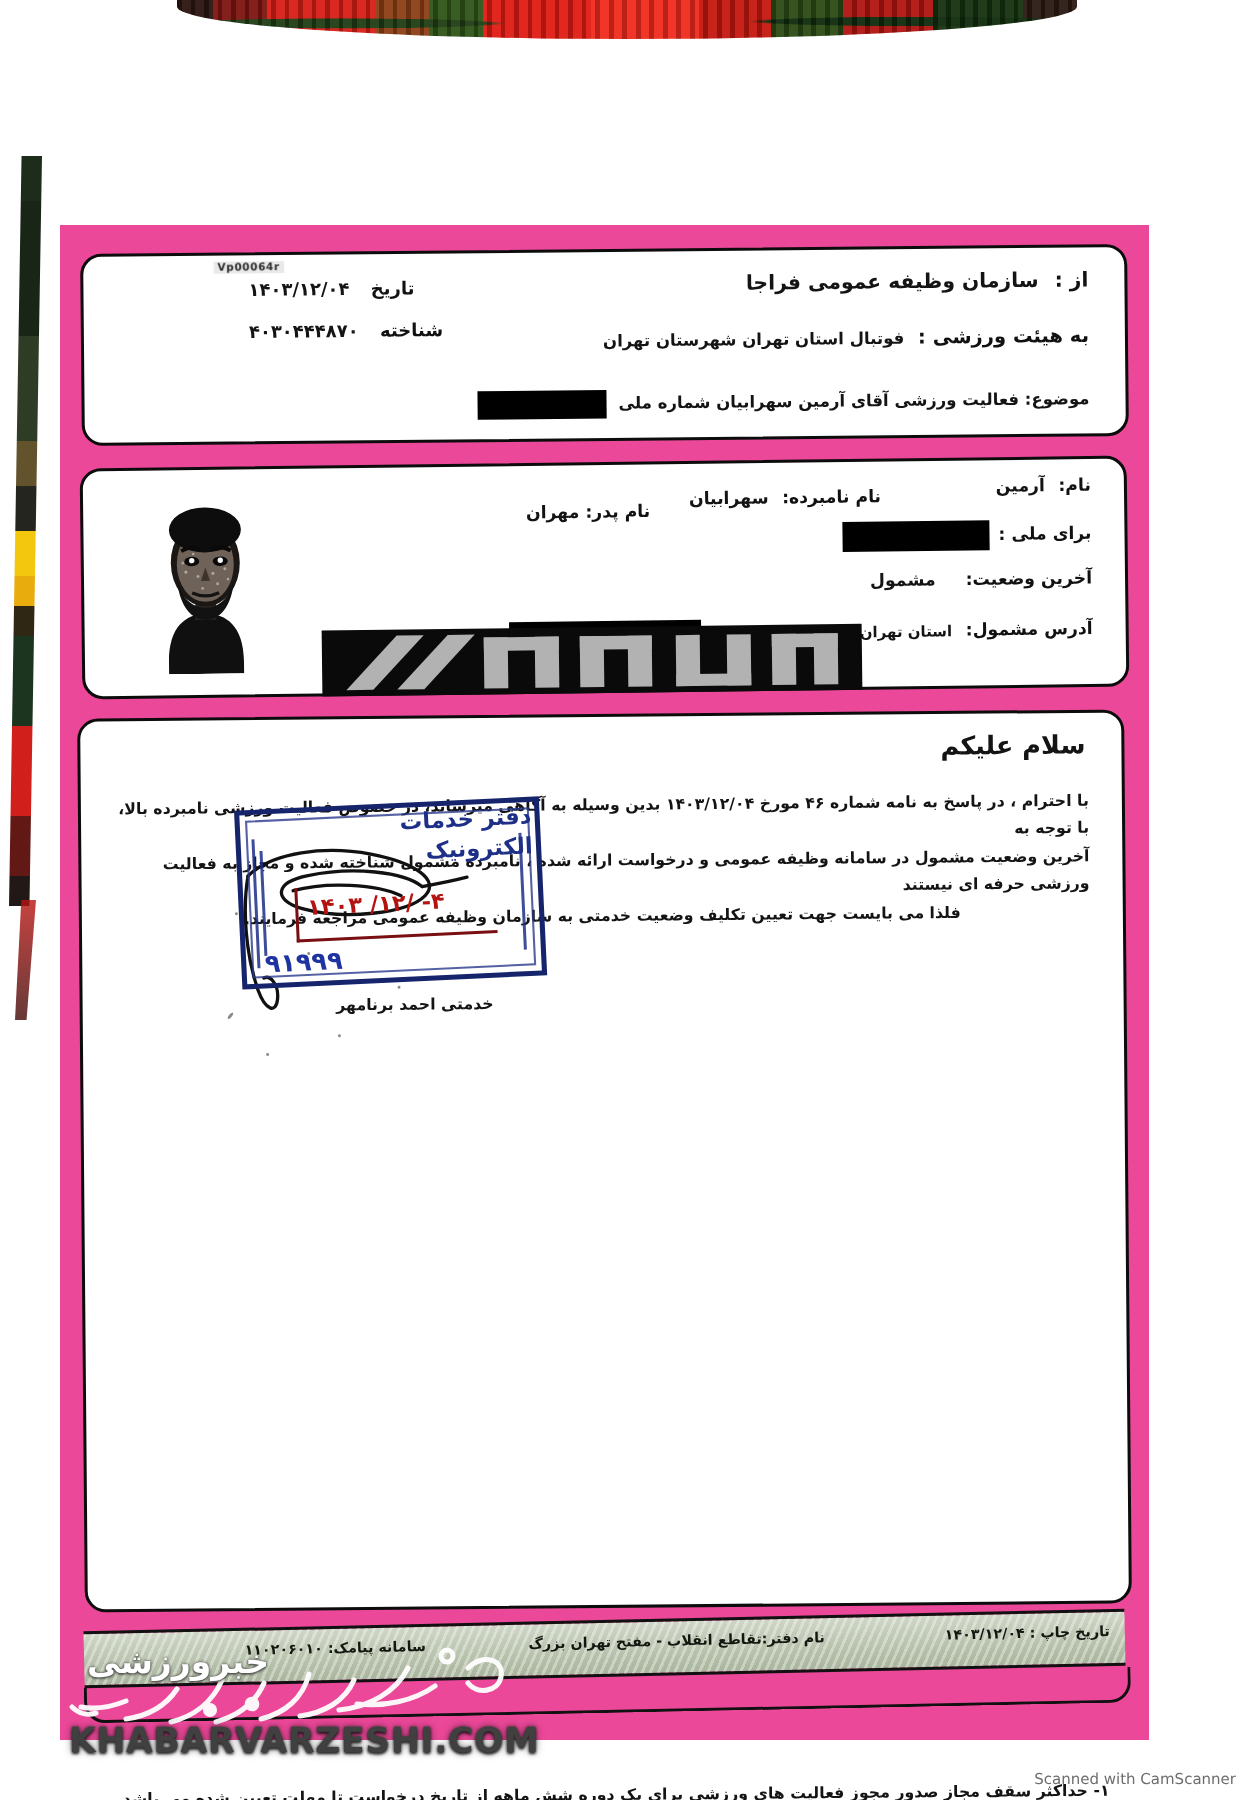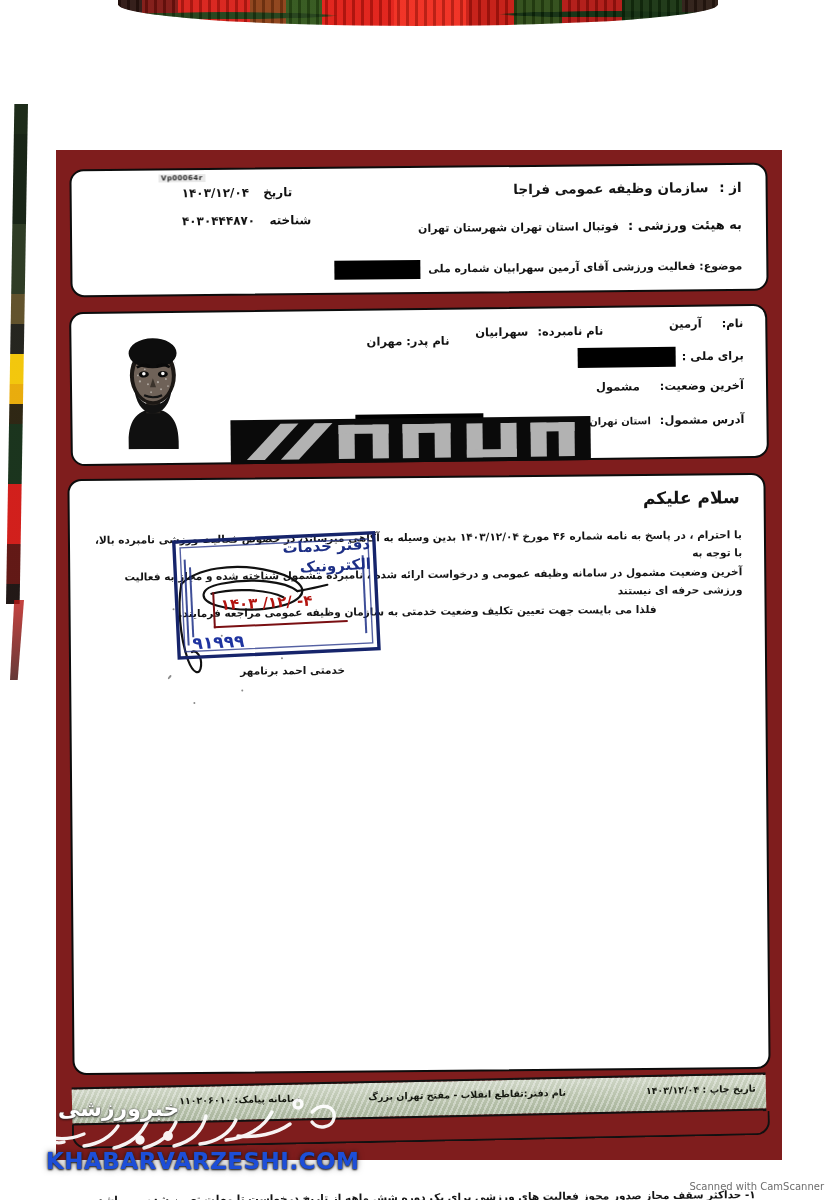--- a/index.html
+++ b/index.html
@@ -38,22 +38,22 @@
   }
   #left-sliver2{
     position:absolute;left:10px;top:600px;width:14px;height:80px;
     background:linear-gradient(180deg,#b81410,#400806);
     clip-path:polygon(30% 0,100% 0,55% 100%,0 100%);
     opacity:.8;
   }
 
   
   #sheet{
-    position:absolute;left:56px;top:150px;width:726px;height:1010px;
-    background:#7f1d1d;
+    position:absolute;left:40px;top:150px;width:726px;height:1010px;
+    background:#ec4899;
   }
 
   .box{
     position:absolute;border:2px solid #0c0c0c;border-radius:14px;
     background:#fff;box-sizing:border-box;
   }
 
   
   #header-box{left:14px;top:16px;right:14px;height:128px;transform:rotate(-0.55deg);}
   #code-chip{
@@ -133,21 +133,21 @@
     border-bottom:2px solid #111;border-left:2px solid #111;border-right:2px solid #111;
     border-radius:0 0 14px 14px;transform:rotate(-1.15deg);
   }
 
   
   #news-watermark{
     position:absolute;left:40px;top:1090px;width:320px;height:92px;z-index:40;
   }
   #news-url{
     position:absolute;left:46px;top:1148px;font-size:23px;font-weight:700;
-    color:#1d4ed8;letter-spacing:.5px;direction:ltr;
+    color:#404040;letter-spacing:.5px;direction:ltr;
     text-shadow:0 0 2px #3a3a3a,0 1px 2px rgba(0,0,0,.85),0 0 6px rgba(0,0,0,.5);
     z-index:41;font-family:"DejaVu Sans","Liberation Sans",sans-serif;
   }
   #news-fa{
     position:absolute;left:58px;top:1096px;font-size:22px;font-weight:700;
     color:#fff;direction:rtl;
     text-shadow:0 0 2px #555,0 1px 2px rgba(0,0,0,.8);
     z-index:41;
   }
 
@@ -224,21 +224,21 @@
             <circle cx="51" cy="60" r="1"></circle>
           <circle cx="41" cy="63" r=".9"></circle>
             <circle cx="58" cy="57" r=".9"></circle>
             <circle cx="28" cy="46" r=".9"></circle>
         </g>
       </svg>
     </div>
 
     <div class="ar field" style="right:22px;top:10px;font-size:11.5px;">
       <span class="lbl">نام:</span>
-      <span style="margin-right:16px;">آرمین</span>
+      <span style="margin-right:5px;">آرمین</span>
     </div>
     <div class="ar field" style="right:162px;top:16px;font-size:11.5px;">
       <span class="lbl">نام نامبرده:</span>
       <span style="margin-right:5px;">سهرابیان</span>
     </div>
     <div class="ar field" style="right:316px;top:24px;font-size:11.5px;">
       <span class="lbl">نام پدر:</span>
       <span style="">مهران</span>
     </div>
 

